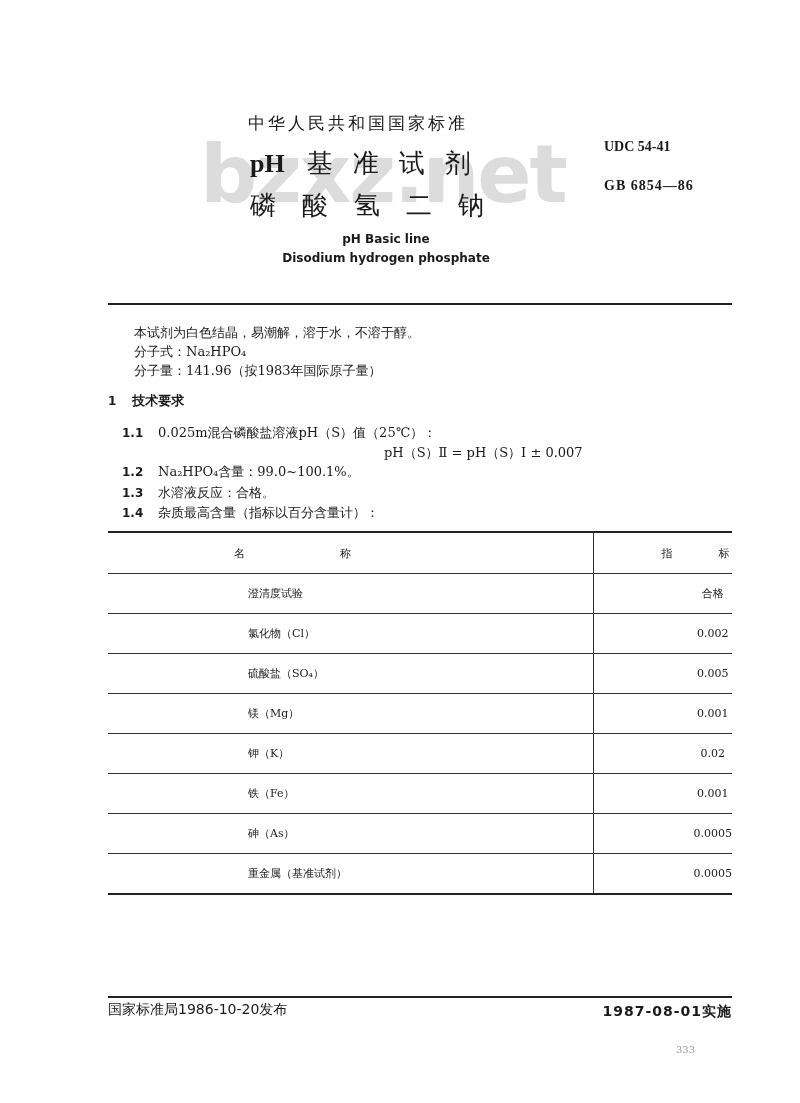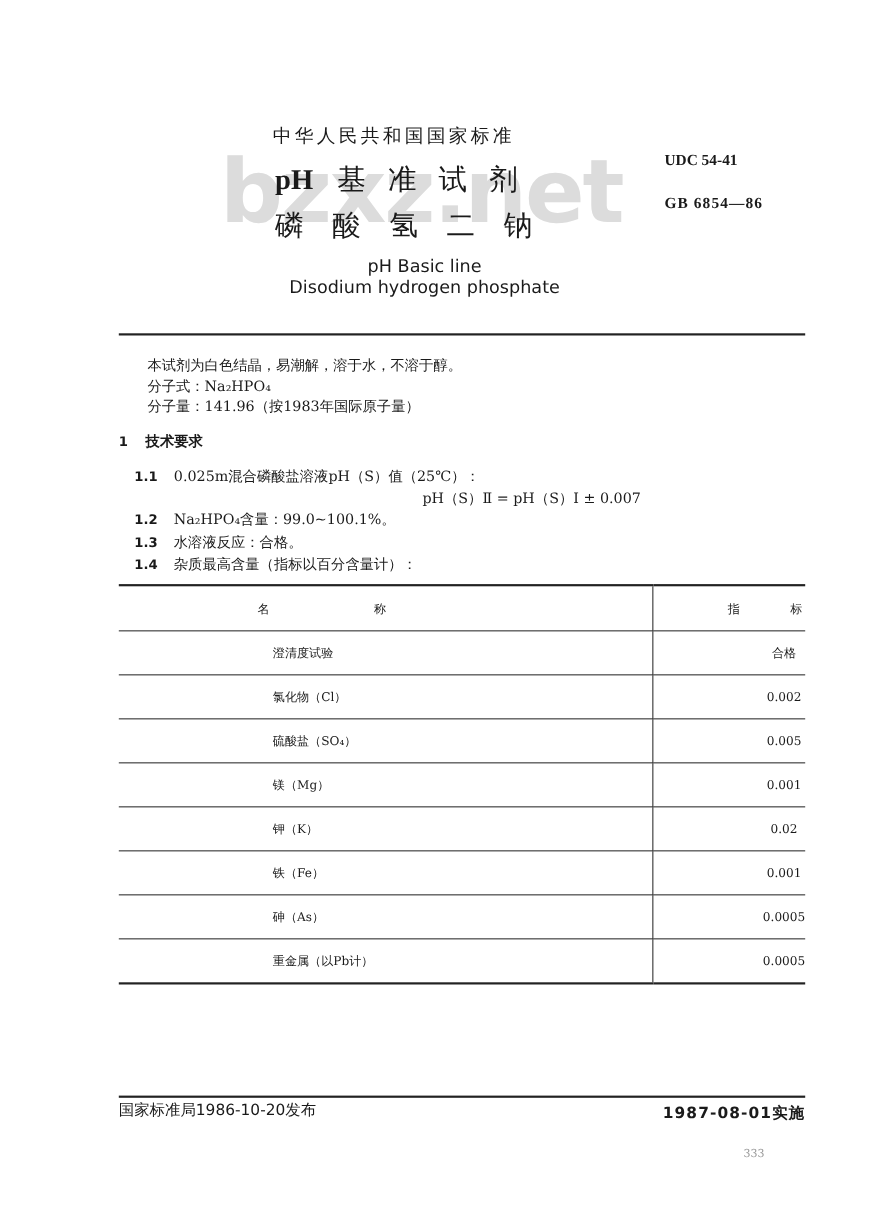--- a/index.html
+++ b/index.html
@@ -11,21 +11,21 @@
 
   #std-header { left: 248px; top: 112px; font-size: 17px; letter-spacing: 3px; }
   #watermark { left: 200px; top: 128px; font-size: 80px; font-weight: bold; color: #dcdcdc;
                font-family: "DejaVu Sans", "Liberation Sans", sans-serif; letter-spacing: -2px; z-index: 0; }
   .title-cn { font-size: 26px; z-index: 1; letter-spacing: 20px; }
   #title1 { left: 250px; top: 146px; }
   #title1 .ph { font-weight: bold; font-family: "Liberation Serif", serif; letter-spacing: 0; margin-right: 22px; }
   #title2 { left: 250px; top: 188px; letter-spacing: 26px; }
   #udc { left: 604px; top: 139px; font-size: 14px; font-weight: bold; }
   #gbno { left: 604px; top: 178px; font-size: 14px; font-weight: bold; letter-spacing: 1px; }
-  .en { font-size: 16px; font-weight: normal; font-family: "DejaVu Sans", sans-serif; text-align: center; width: 300px; left: 236px; }
+  .en { font-size: 12px; font-weight: bold; font-family: "DejaVu Sans", sans-serif; text-align: center; width: 300px; left: 236px; }
   #en1 { top: 232px; }
   #en2 { top: 251px; }
 
   .hline { position: absolute; height: 2px; background: #222; }
   #rule-top { left: 108px; top: 303px; width: 624px; }
 
   .body-text { font-size: 13px; line-height: 19px; }
   #intro { left: 134px; top: 323px; }
   .sec-num { font-weight: bold; font-family: "DejaVu Sans", sans-serif; font-size: 12px; }
   #sec1 { left: 108px; top: 392px; font-size: 13px; }
@@ -133,21 +133,21 @@
         </tr>
       <tr>
           <td class="col-name">铁（Fe）</td>
           <td class="col-val">0.001</td>
         </tr>
       <tr>
           <td class="col-name">砷（As）</td>
           <td class="col-val">0.0005</td>
         </tr>
       <tr>
-          <td class="col-name">重金属（以Pb计）</td>
+          <td class="col-name">重金属（基准试剂）</td>
           <td class="col-val">0.0005</td>
         </tr>
     </tbody>
   </table>
 </div>
 
 <div id="rule-bottom" class="hline"></div>
 <div id="issued" class="abs">国家标准局1986-10-20发布</div>
 <div id="implemented" class="abs">1987-08-01实施</div>
 <div id="pageno" class="abs">333</div>

